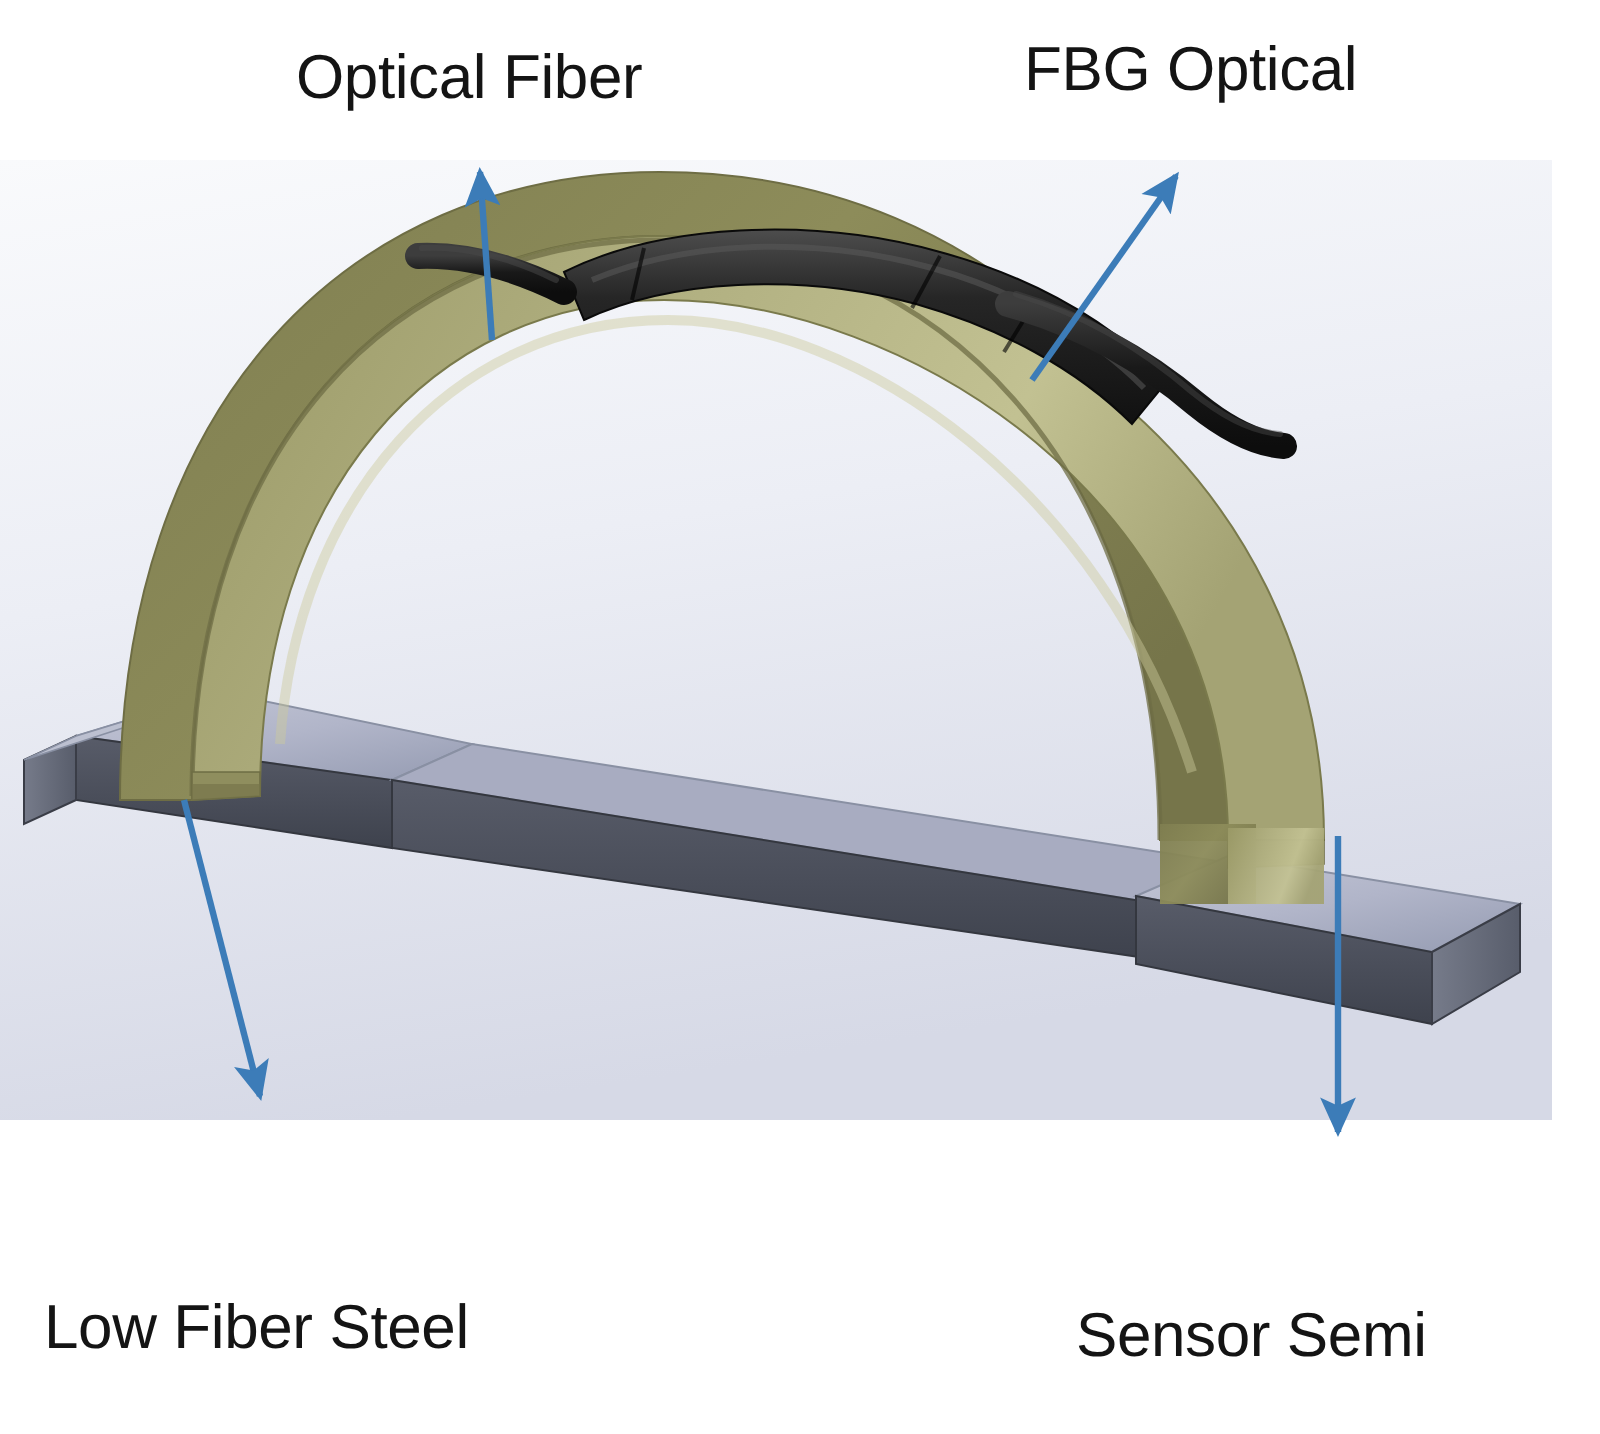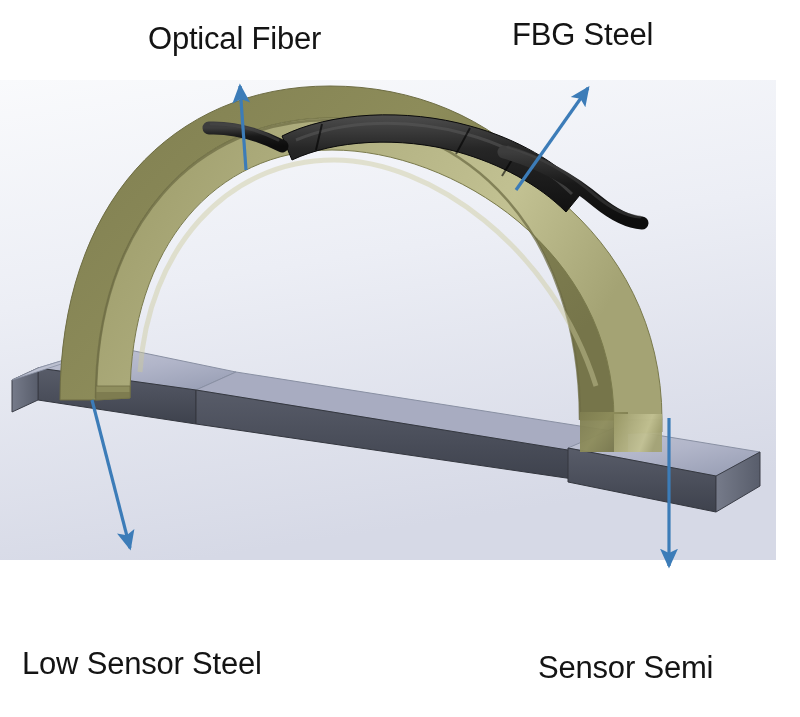--- a/index.html
+++ b/index.html
@@ -229,24 +229,24 @@
       <line x1="516" y1="190" x2="588" y2="88" stroke="#3c7cb8" stroke-width="3.2" marker-end="url(#arrowHead)"></line>
 
       <line x1="92" y1="400" x2="130" y2="548" stroke="#3c7cb8" stroke-width="3.2" marker-end="url(#arrowHead)"></line>
 
       <line x1="669" y1="418" x2="669" y2="566" stroke="#3c7cb8" stroke-width="3.2" marker-end="url(#arrowHead)"></line>
     </g>
   </svg>
 
   <div class="label" id="label-optical-fiber">Optical Fiber</div>
 
-  <div class="label" id="label-fbg-sensor">FBG Steel</div>
+  <div class="label" id="label-fbg-sensor">FBG Optical</div>
 
   <div class="label" id="label-low-carbon-steel">
-    <div>Low Sensor Steel</div>
+    <div>Low Fiber Steel</div>
     
     
   </div>
 
   <div class="label" id="label-plastic-semi">
     <div>Sensor Semi</div>
     
   </div>
 
 </div>

